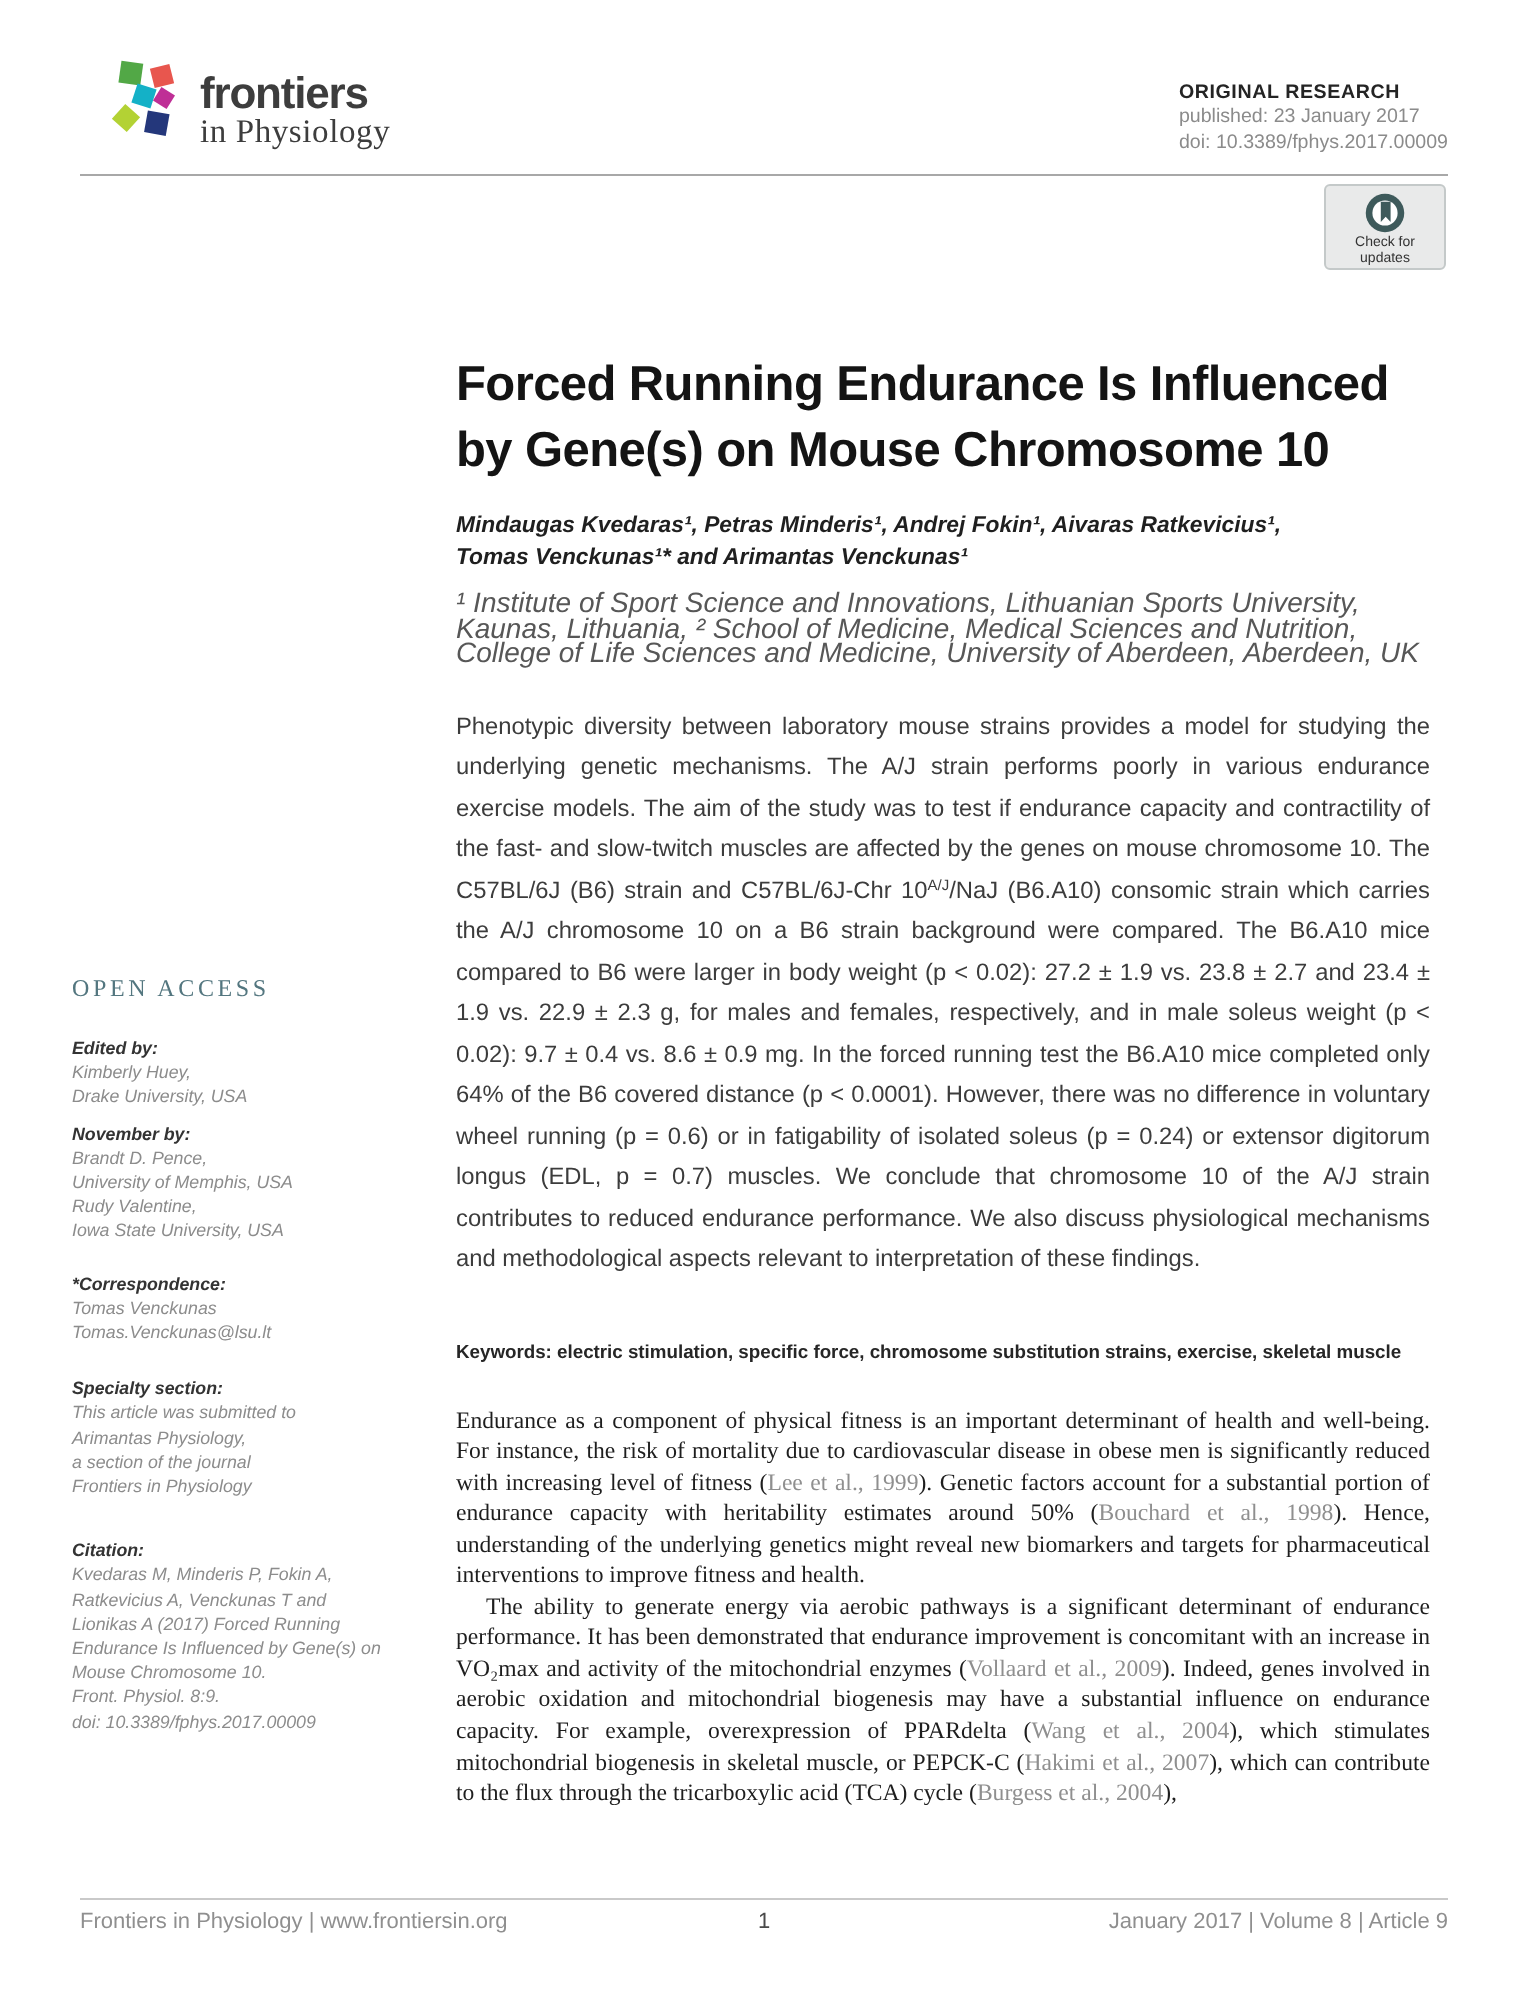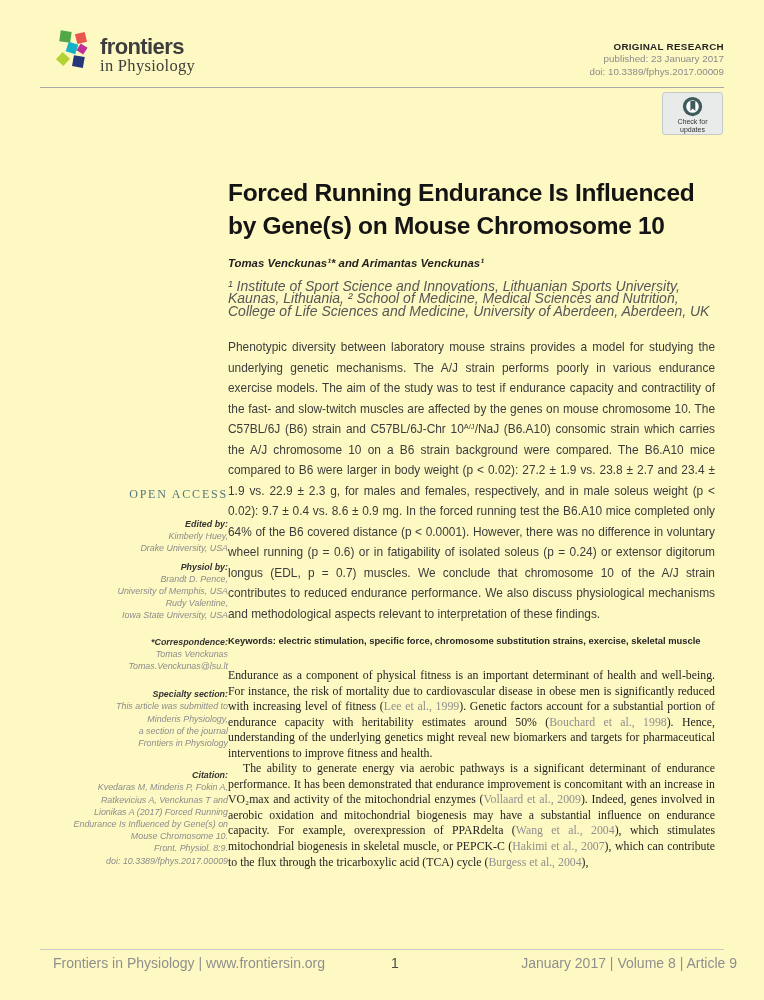--- a/index.html
+++ b/index.html
@@ -1,77 +1,77 @@
 <!DOCTYPE html>
 <html style="--open-access: #53767f; --citation: #8f8f8f; --badge-circle: #3e5a5b;"><head>
 <meta charset="utf-8">
 <style>
   * { box-sizing: border-box; }
   html,body { margin:0; padding:0; background:#777; }
   .page {
     position:relative; width:764px; height:1000px; margin:0 auto;
-    background:#fef9c3; overflow:hidden;
+    background:#ffffff; overflow:hidden;
     font-family:"Liberation Sans", sans-serif;
     -webkit-font-smoothing:antialiased;
   }
 
   
   .logo { position:absolute; left:55px; top:30px; display:flex; align-items:flex-start; }
   .logo-mark { width:38px; height:43px; margin-right:7px; }
   .logo-text { padding-top:7px; }
   .logo-brand { font-size:22px; font-weight:700; color:#3d3d3d; letter-spacing:-0.6px; line-height:19px; }
   .logo-journal { font-size:16.5px; color:#3d3d3d; font-family:"Liberation Serif", serif; line-height:20px; letter-spacing:0.3px; }
 
-  .header-right { position:absolute; right:40px; top:41px; text-align:right; }
+  .header-right { position:absolute; right:40px; top:41px; text-align:left; }
   .article-type { font-weight:700; font-size:9.8px; color:#242424; line-height:12px; letter-spacing:0.3px; }
   .header-meta { font-size:9.8px; color:#8b8b8b; line-height:12.5px; }
 
   .rule { position:absolute; left:40px; width:684px; top:87px; border-top:1.3px solid #a8a8a8; }
 
   .badge {
     position:absolute; right:41px; top:92px; width:61px; height:43px;
     background:#e9eaea; border:1px solid #c4c9c9; border-radius:3px;
     display:flex; flex-direction:column; align-items:center; padding-top:3px; cursor:pointer;
   }
   .badge svg { width:21px; height:21px; }
   .badge-text { font-size:7px; line-height:7.5px; color:#333; margin-top:1px; text-align:center; }
 
   
   .sidebar {
-    position:absolute; left:52px; top:487px; width:176px; text-align:right;
+    position:absolute; left:36px; top:487px; width:176px; text-align:left;
     font-style:italic; font-size:8.9px; line-height:12.2px; color:#8c8c8c;
   }
   .open-access {
     font-style:normal; font-family:"Liberation Serif", serif; font-size:12px;
     letter-spacing:1.8px; color:var(--open-access,#53767f); margin-bottom:17px; line-height:14px;
   }
   .sb-label { font-weight:700; color:#333333; }
   .sb-g-edited { margin-bottom:6px; }
   .sb-g-reviewed { margin-bottom:14px; }
   .sb-g-corr { margin-bottom:16px; }
   .sb-g-spec { margin-bottom:20px; }
   .sb-g-dates { margin-bottom:9px; }
   .sb-email { color:#8c8c8c; text-decoration:none; }
 
   
   .main { position:absolute; left:228px; top:176px; width:487px; }
   .title { font-weight:700; font-size:24.5px; line-height:33px; color:#141414; letter-spacing:-0.3px; margin:0 0 14px; }
   .authors { font-style:italic; font-weight:700; font-size:11.4px; line-height:15.5px; color:#1f1f1f; margin-bottom:8px; }
   .affiliations { font-style:italic; font-size:14px; line-height:12.5px; color:#575757; margin-bottom:20px; }
-  .abstract { font-size:11.9px; line-height:20.5px; text-align:justify; color:#3c3c3c; margin-bottom:11px; }
+  .abstract { font-size:11.9px; line-height:20.5px; text-align:justify; color:#3c3c3c; margin-bottom:30px; }
   .keywords { font-weight:700; font-size:9.4px; line-height:12px; color:#262626; margin-bottom:21px; }
   .section-heading { font-weight:700; font-size:14.5px; line-height:16px; color:#111; letter-spacing:0.2px; margin:0 0 11px; }
   .body-text p { margin:0; font-family:"Liberation Serif", serif; font-size:11.8px; line-height:15.55px; text-align:justify; color:#1e1e1e; }
   .body-text p + p { text-indent:15px; }
   .cite { color:var(--citation,#8f8f8f); }
   .sup { font-size:7.5px; vertical-align:4px; line-height:0; }
 
   
   .footer-rule { position:absolute; left:40px; width:684px; top:949px; border-top:1px solid #c9c9c9; }
-  .footer { position:absolute; left:53px; width:684px; top:955px; font-size:14px; color:#8f8f8f; }
+  .footer { position:absolute; left:40px; width:684px; top:955px; font-size:11px; color:#8f8f8f; }
   .footer-left { float:left; }
   .footer-right { float:right; }
   .footer-page { position:absolute; left:50%; transform:translateX(-50%); color:#4a4a4a; }
 </style>
 </head>
 <body>
 
 <div class="page">
 
   <div class="logo">
@@ -112,37 +112,37 @@
   <div class="sidebar">
     <div class="open-access">OPEN ACCESS</div>
 
     <div class="sb-g-edited">
       <div class="sb-label">Edited by:</div>
       <div>Kimberly Huey,</div>
       <div>Drake University, USA</div>
     </div>
 
     <div class="sb-g-reviewed">
-      <div class="sb-label">Physiol by:</div>
+      <div class="sb-label">November by:</div>
       <div>Brandt D. Pence,</div>
       <div>University of Memphis, USA</div>
       <div>Rudy Valentine,</div>
       <div>Iowa State University, USA</div>
     </div>
 
     <div class="sb-g-corr">
       <div class="sb-label">*Correspondence:</div>
       <div>Tomas Venckunas</div>
       <div><a href="#" class="sb-email">Tomas.Venckunas@lsu.lt</a></div>
     </div>
 
     <div class="sb-g-spec">
       <div class="sb-label">Specialty section:</div>
       <div>This article was submitted to</div>
-      <div>Minderis Physiology,</div>
+      <div>Arimantas Physiology,</div>
       <div>a section of the journal</div>
       <div>Frontiers in Physiology</div>
     </div>
 
 
     <div>
       <div class="sb-label">Citation:</div>
       <div>Kvedaras M, Minderis P, Fokin A,</div>
       <div>Ratkevicius A, Venckunas T and</div>
       <div>Lionikas A (2017) Forced Running</div>
@@ -150,20 +150,21 @@
       <div>Mouse Chromosome 10.</div>
       <div>Front. Physiol. 8:9.</div>
       <div>doi: 10.3389/fphys.2017.00009</div>
     </div>
   </div>
 
   <div class="main">
     <h1 class="title">Forced Running Endurance Is Influenced by Gene(s) on Mouse Chromosome 10</h1>
 
     <div class="authors">
+      <div>Mindaugas Kvedaras¹, Petras Minderis¹, Andrej Fokin¹, Aivaras Ratkevicius¹,</div>
       <div>Tomas Venckunas¹* and Arimantas Venckunas¹</div>
     </div>
 
     <div class="affiliations">¹ Institute of Sport Science and Innovations, Lithuanian Sports University, Kaunas, Lithuania, ² School of Medicine, Medical Sciences and Nutrition, College of Life Sciences and Medicine, University of Aberdeen, Aberdeen, UK</div>
 
     <div class="abstract"><span>Phenotypic diversity between laboratory mouse strains provides a model for studying the underlying genetic mechanisms. The A/J strain performs poorly in various endurance exercise models. The aim of the study was to test if endurance capacity and contractility of the fast- and slow-twitch muscles are affected by the genes on mouse chromosome 10. The C57BL/6J (B6) strain and C57BL/6J-Chr 10</span><span class="sup">A/J</span><span>/NaJ (B6.A10) consomic strain which carries the A/J chromosome 10 on a B6 strain background were compared. The B6.A10 mice compared to B6 were larger in body weight (p &lt; 0.02): 27.2 ± 1.9 vs. 23.8 ± 2.7 and 23.4 ± 1.9 vs. 22.9 ± 2.3 g, for males and females, respectively, and in male soleus weight (p &lt; 0.02): 9.7 ± 0.4 vs. 8.6 ± 0.9 mg. In the forced running test the B6.A10 mice completed only 64% of the B6 covered distance (p &lt; 0.0001). However, there was no difference in voluntary wheel running (p = 0.6) or in fatigability of isolated soleus (p = 0.24) or extensor digitorum longus (EDL, p = 0.7) muscles. We conclude that chromosome 10 of the A/J strain contributes to reduced endurance performance. We also discuss physiological mechanisms and methodological aspects relevant to interpretation of these findings.</span></div>
 
     <div class="keywords">Keywords: electric stimulation, specific force, chromosome substitution strains, exercise, skeletal muscle</div>
 
 

